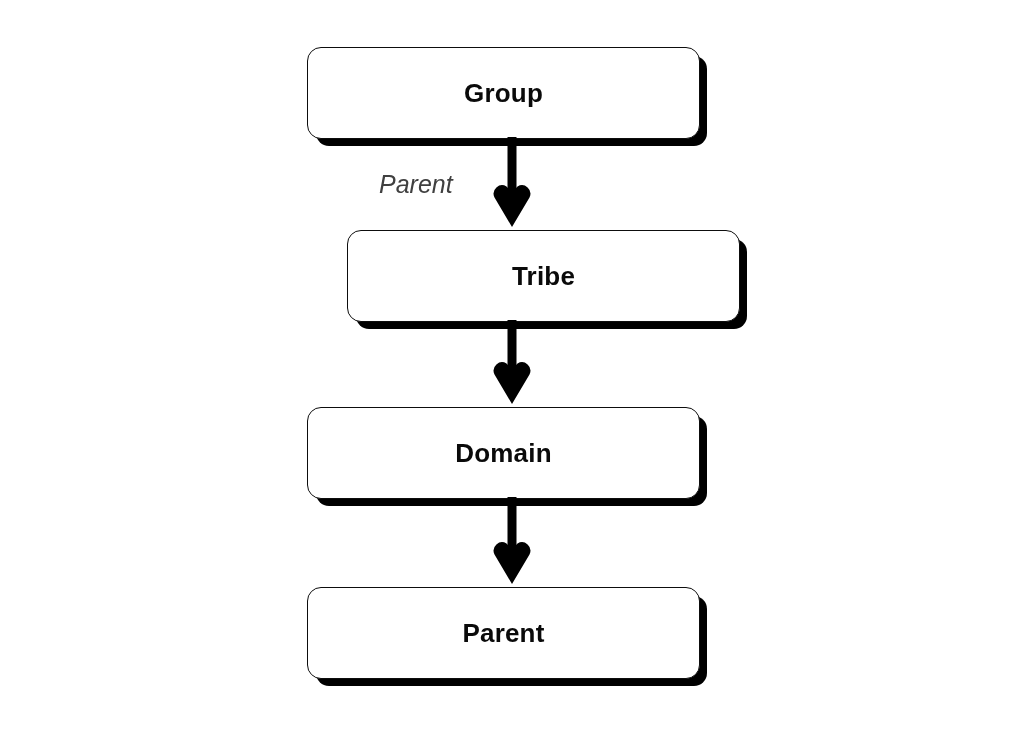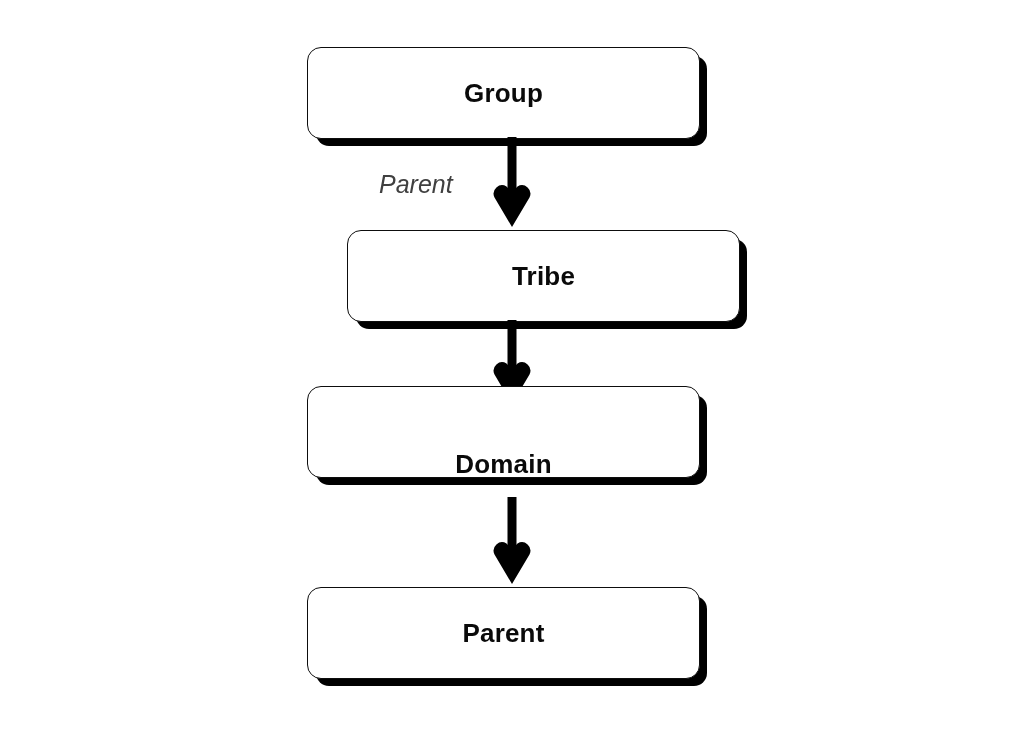--- a/index.html
+++ b/index.html
@@ -99,21 +99,21 @@
       <path d="M 19 84
                L 1.5 54.5
                A 8.5 8.5 0 0 1 13.5 43.5
                L 19 49.5
                L 24.5 43.5
                A 8.5 8.5 0 0 1 36.5 54.5
                Z" fill="#000000"></path>
     </svg>
   </div>
 
-  <div class="node" id="node-domain" style="left:307px; top:386px; width:393px; height:92px;align-items:flex-end;">
+  <div class="node" id="node-domain" style="left:307px; top:407px; width:393px; height:92px;">
     <span class="node-label">Domain</span>
   </div>
 
   <div class="edge" id="edge-domain-group" style="left:493px; top:497px; width:38px; height:93px;">
     <svg width="38" height="93" viewBox="0 0 38 93" xmlns="http://www.w3.org/2000/svg">
       <rect x="14.5" y="0" width="9" height="53" fill="#000000"></rect>
       <path d="M 19 87
                L 1.5 57.5
                A 8.5 8.5 0 0 1 13.5 46.5
                L 19 52.5

